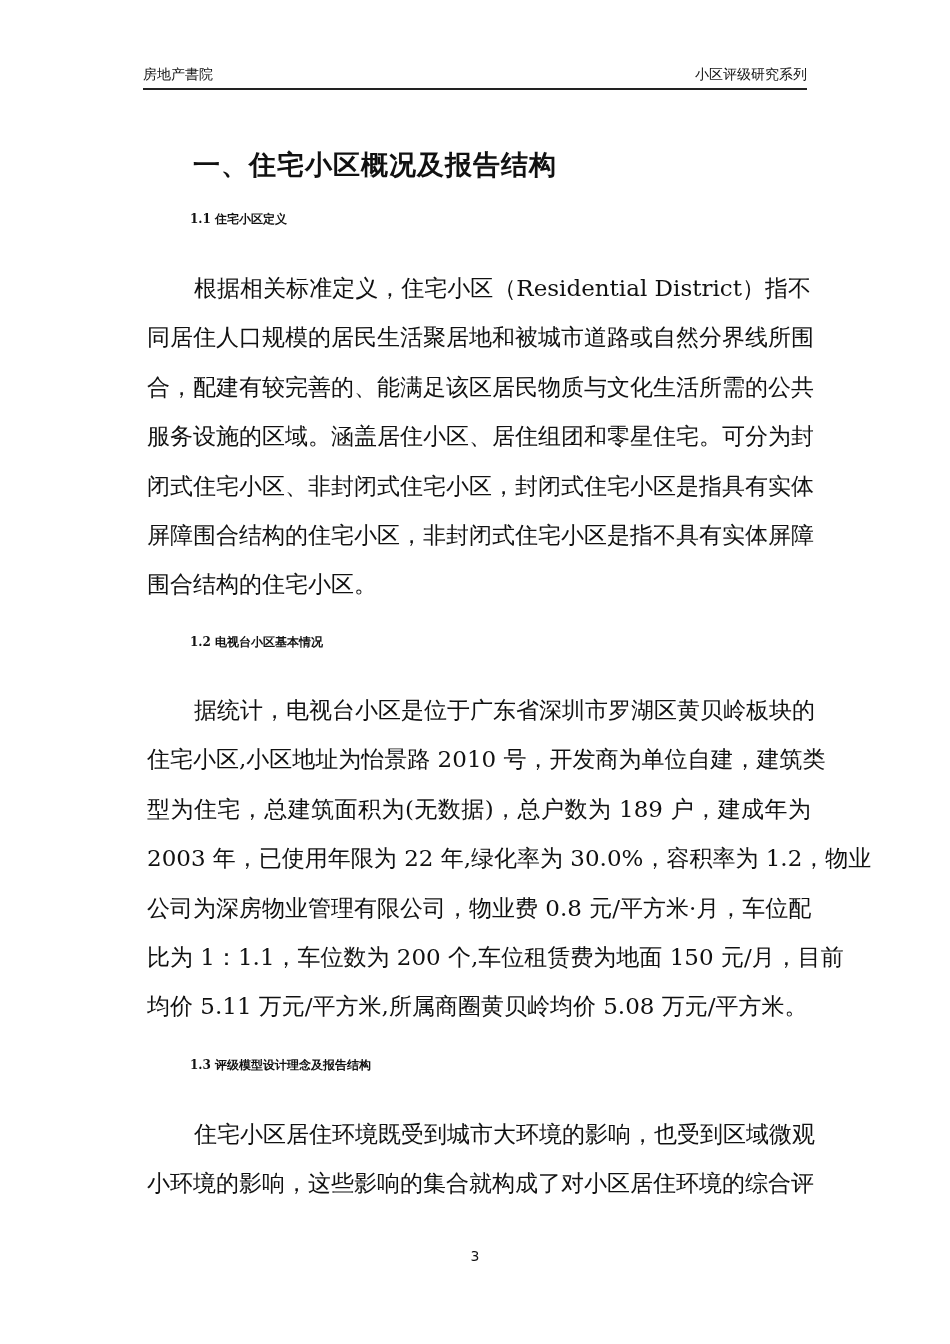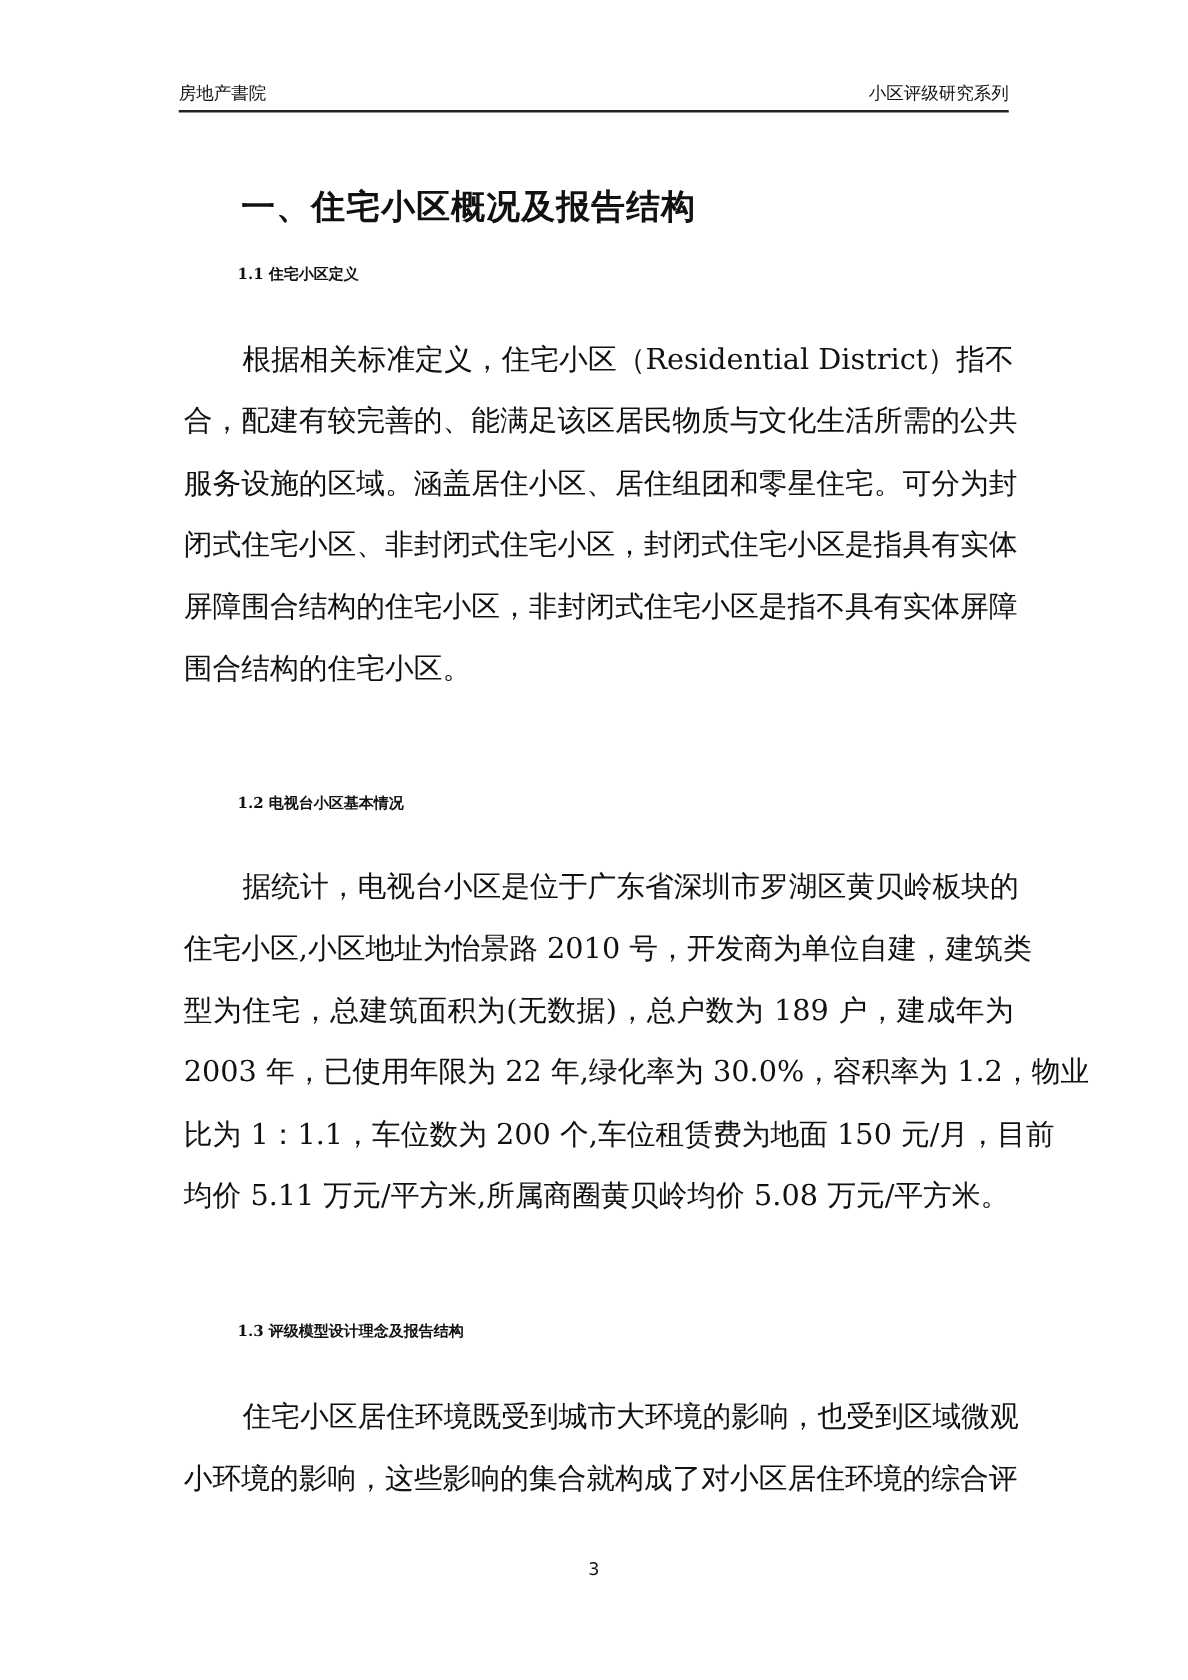--- a/index.html
+++ b/index.html
@@ -24,33 +24,35 @@
   <span class="left">房地产書院</span>
   <span class="right">小区评级研究系列</span>
 </div>
 
 <div class="content">
   <div class="h1">一、住宅小区概况及报告结构</div>
 
   <div class="h2" style="top:71px;">1.1 住宅小区定义</div>
   <div class="para" style="top:124px; text-indent:0;">
     <span class="line first">根据相关标准定义，住宅小区（Residential District）指不</span>
+    <span class="line">同居住人口规模的居民生活聚居地和被城市道路或自然分界线所围</span>
     <span class="line">合，配建有较完善的、能满足该区居民物质与文化生活所需的公共</span>
     <span class="line">服务设施的区域。涵盖居住小区、居住组团和零星住宅。可分为封</span>
     <span class="line">闭式住宅小区、非封闭式住宅小区，封闭式住宅小区是指具有实体</span>
     <span class="line">屏障围合结构的住宅小区，非封闭式住宅小区是指不具有实体屏障</span>
     <span class="line last">围合结构的住宅小区。</span>
   </div>
 
   <div class="h2" style="top:494px;">1.2 电视台小区基本情况</div>
   <div class="para" style="top:546px; text-indent:0;">
     <span class="line first">据统计，电视台小区是位于广东省深圳市罗湖区黄贝岭板块的</span>
     <span class="line">住宅小区,小区地址为怡景路 2010 号，开发商为单位自建，建筑类</span>
     <span class="line">型为住宅，总建筑面积为(无数据)，总户数为 189 户，建成年为</span>
     <span class="line">2003 年，已使用年限为 22 年,绿化率为 30.0%，容积率为 1.2，物业</span>
+    <span class="line">公司为深房物业管理有限公司，物业费 0.8 元/平方米·月，车位配</span>
     <span class="line">比为 1：1.1，车位数为 200 个,车位租赁费为地面 150 元/月，目前</span>
     <span class="line last">均价 5.11 万元/平方米,所属商圈黄贝岭均价 5.08 万元/平方米。</span>
   </div>
 
   <div class="h2" style="top:917px;text-align:right;">1.3 评级模型设计理念及报告结构</div>
   <div class="para" style="top:970px; text-indent:0;">
     <span class="line first">住宅小区居住环境既受到城市大环境的影响，也受到区域微观</span>
     <span class="line">小环境的影响，这些影响的集合就构成了对小区居住环境的综合评</span>
   </div>
 </div>

